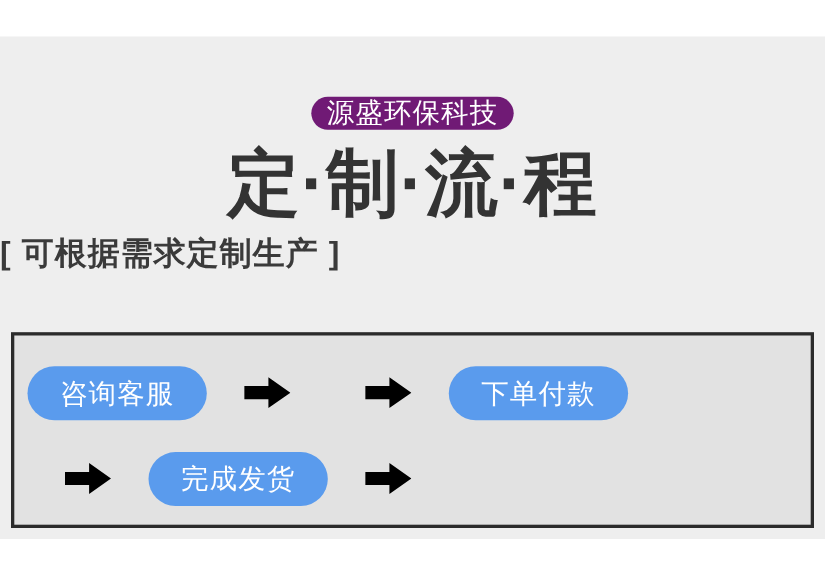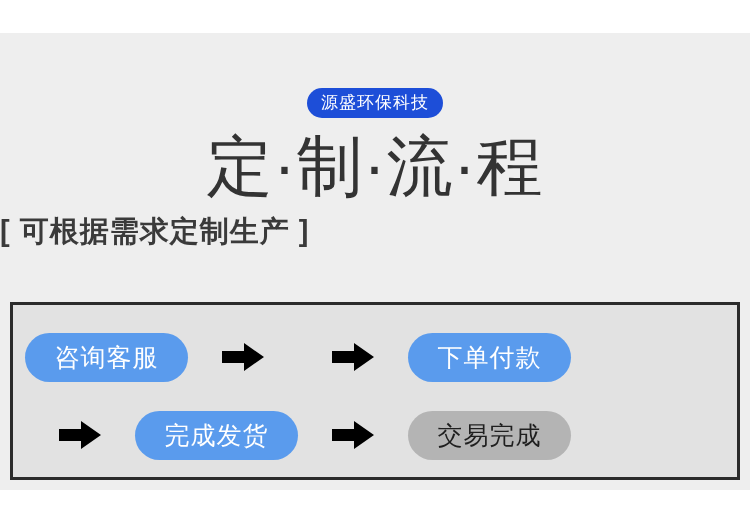--- a/index.html
+++ b/index.html
@@ -35,42 +35,41 @@
   .badge-row {
     position: absolute;
     left: 0;
     top: 55px;
     width: 750px;
     text-align: center;
     line-height: 0;
   }
   .badge {
     display: inline-block;
-    background: #1d4ed8;
+    background: #701a75;
     color: #ffffff;
-    font-size: 17px;
+    font-size: 25px;
     line-height: 30px;
     height: 30px;
     padding: 0 14px;
     border-radius: 16px;
     letter-spacing: 1px;
     font-weight: 400;
     white-space: nowrap;
-    font-family: Liberation Serif, serif;
   }
 
   .title {
     position: absolute;
     left: 0;
     top: 93px;
     width: 750px;
     text-align: center;
     font-size: 66px;
     line-height: 80px;
-    font-weight: normal;
+    font-weight: bold;
     color: #333333;
     letter-spacing: 1px;
     white-space: nowrap;
   }
 
   .subtitle {
     position: absolute;
     left: 0;
     top: 178px;
     width: 750px;
@@ -218,22 +217,19 @@
       <div class="pill blue">
         <span>完成发货</span>
       </div>
 
       <div class="arrow-wrap">
         <svg class="arrow-ico" viewBox="0 0 42 30">
           <path d="M0 9 L22 9 L22 1 L42 15 L22 29 L22 21 L0 21 Z" fill="#000000"></path>
         </svg>
       </div>
 
-      <div class="pill grey">
-        <span>交易完成</span>
-      </div>
     </div>
 
   </div>
 </div>
 
 <div class="screen-top"></div>
 <div class="screen-bottom"></div>
 
 </body></html>

